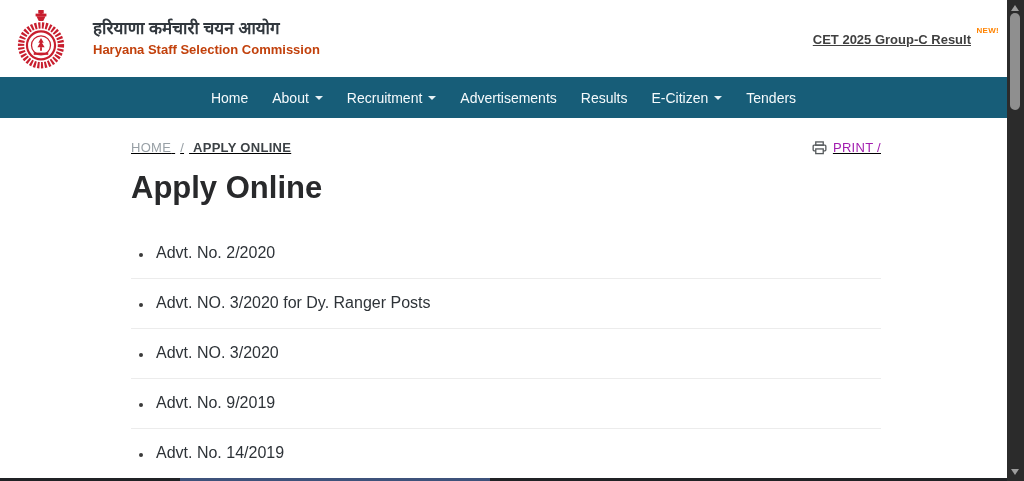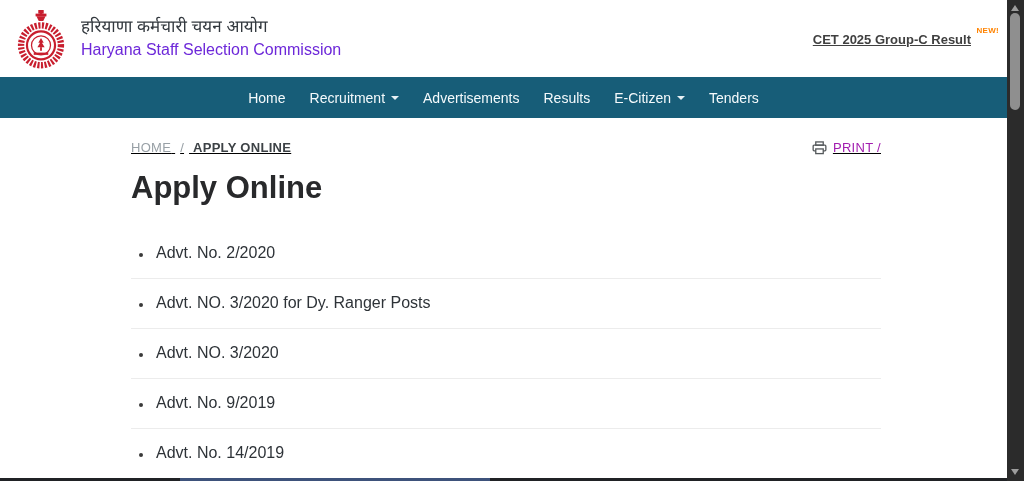--- a/index.html
+++ b/index.html
@@ -6,23 +6,23 @@
   html,body { width:1024px; height:481px; overflow:hidden; }
   body {
     font-family:"Liberation Sans","DejaVu Sans",sans-serif;
     background:#ffffff; position:relative;
   }
   .content { position:absolute; left:0; top:0; width:1007px; height:481px; background:#fff; }
 
   
   .site-header { height:77px; display:flex; align-items:center; padding-left:12px; position:relative; background:#fff; }
   .logo { width:58px; height:60px; flex:0 0 auto; }
-  .titles { margin-left:11px; }
+  .titles { margin-left:23px;font-weight:bold; }
   .title-hindi { font-size:17px; color:#32383e; line-height:1.25; }
-  .title-eng { font-size:16px; color:#6d28d9; line-height:1.3; margin-top:2px; }
+  .title-eng { font-size:13px; color:#c2410c; line-height:1.3; margin-top:2px; }
   .announce { position:absolute; right:36px; top:30px; }
   .announce a {
     color:#404040; font-size:13px; font-weight:bold; text-decoration:underline; cursor:pointer;
   }
   .new-badge {
     position:absolute; right:-28px; top:-4px; color:#ff8300; font-size:8px; font-weight:bold;
     letter-spacing:.3px;
   }
 
   
@@ -104,20 +104,24 @@
     </div>
   </header>
 
   <nav class="navbar">
 
       <div class="nav-item">
         <span>Home</span>
 
       </div>
 
+      <div class="nav-item">
+        <span>About</span>
+        <span class="caret"></span>
+      </div>
 
       <div class="nav-item">
         <span>Recruitment</span>
         <span class="caret"></span>
       </div>
 
       <div class="nav-item">
         <span>Advertisements</span>
 
       </div>

